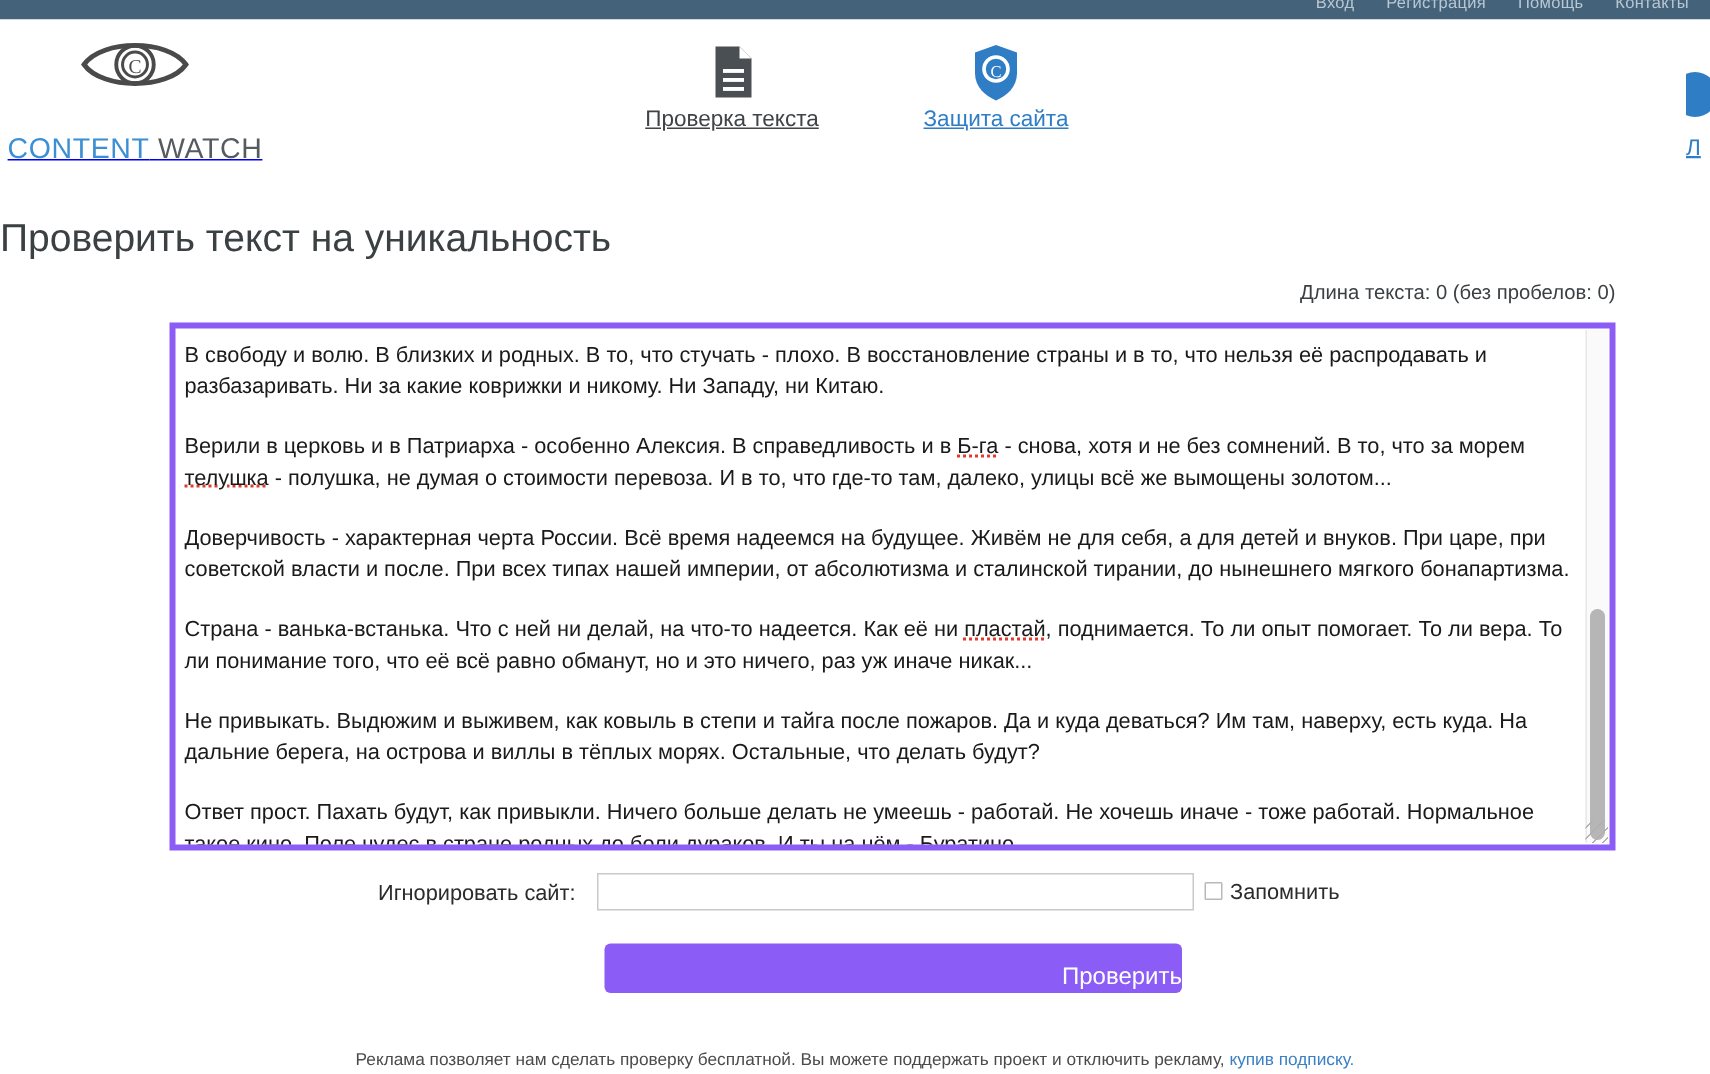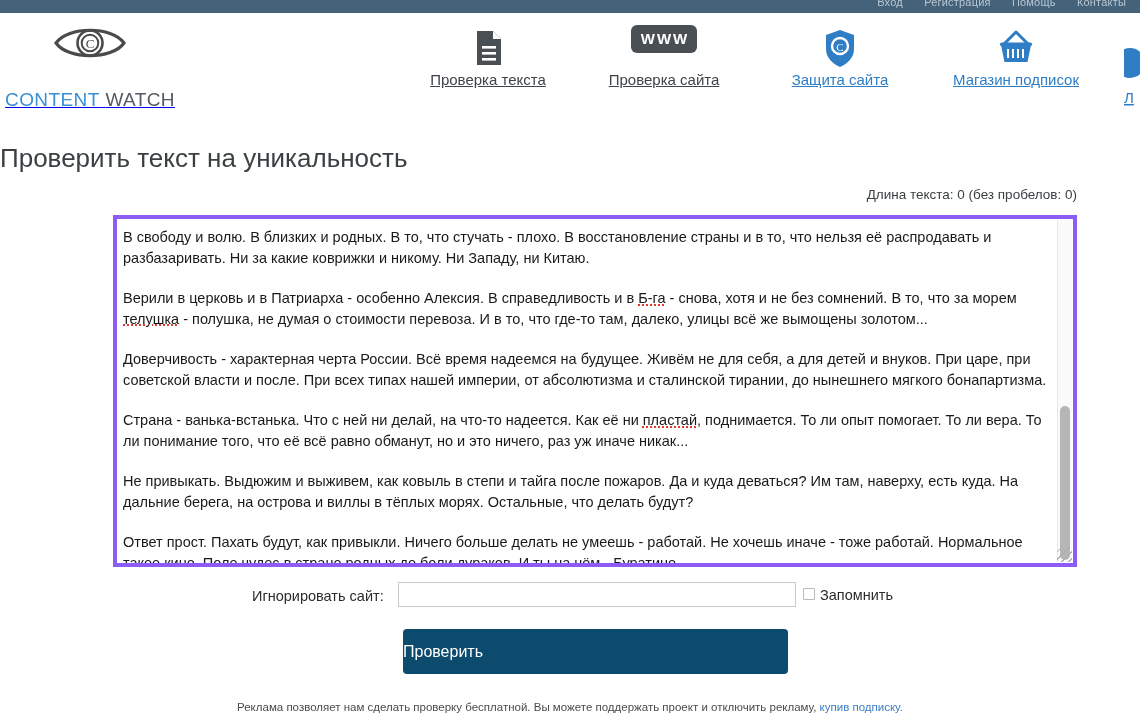--- a/index.html
+++ b/index.html
@@ -195,31 +195,31 @@
   }
   .remember-label {
     position: absolute; left: 820px; top: 4px;
     font-size: 14.5px; color: #2b2b2b;
     line-height: 18px;
   }
 
   
   .submit-btn {
     position: absolute; left: 403px; top: 629px;
-    width: 385px; height: 45px;
-    background: #0c4a6e;
+    width: 385px; height: 33px;
+    background: #8b5cf6;
     border: none;
     border-radius: 4px;
     color: #fff;
     font-size: 16px;
     font-family: inherit;
     cursor: pointer;
     line-height: 45px;
     padding: 0;
-    text-align: left;
+    text-align: right;
   }
 
   
   .footer {
     position: absolute; left: 0; top: 700px;
     width: 1140px;
     text-align: center;
     font-size: 11.5px;
     color: #4b4b4b;
     line-height: 15px;
@@ -262,52 +262,32 @@
           <path d="M10 6 h16 l8 8 v26 h-24 z" fill="#4a4f53"></path>
           <path d="M26 6 v8 h8 z" fill="#ffffff"></path>
           <rect x="15" y="21" width="14" height="2.6" fill="#ffffff"></rect>
           <rect x="15" y="27" width="14" height="2.6" fill="#ffffff"></rect>
           <rect x="15" y="33" width="14" height="2.6" fill="#ffffff"></rect>
         </svg>
       </span>
       <span class="nav-label">Проверка текста</span>
     </a>
 
-    <a class="nav-item nav-dark" href="#">
-      <span class="nav-ico">
-        <span class="www-badge">WWW</span>
-      </span>
-      <span class="nav-label">Проверка сайта</span>
-    </a>
 
     <a class="nav-item nav-blue" href="#">
       <span class="nav-ico">
         <svg width="42" height="46" viewBox="0 0 42 46">
           <path d="M21 5 L35 10 V24 C35 33 28 39 21 42 C14 39 7 33 7 24 V10 Z" fill="#2f7dc4"></path>
           <circle cx="21" cy="21" r="8" fill="none" stroke="#ffffff" stroke-width="2.4"></circle>
           <text x="21" y="26" text-anchor="middle" font-family="'Liberation Serif',serif" font-size="11" fill="#ffffff">C</text>
         </svg>
       </span>
       <span class="nav-label">Защита сайта</span>
     </a>
 
-    <a class="nav-item nav-blue" href="#">
-      <span class="nav-ico">
-        <svg width="42" height="46" viewBox="0 0 42 46">
-          <path d="M9 19 L21 7 L33 19" fill="none" stroke="#2f7dc4" stroke-width="3" stroke-linejoin="round"></path>
-          <path d="M6 20 h30 l-3.5 17 h-23 z" fill="#2f7dc4"></path>
-          <rect x="12" y="24" width="2" height="9" fill="#ffffff"></rect>
-          <rect x="17" y="24" width="2" height="9" fill="#ffffff"></rect>
-          <rect x="22" y="24" width="2" height="9" fill="#ffffff"></rect>
-          <rect x="27" y="24" width="2" height="9" fill="#ffffff"></rect>
-          <rect x="5" y="17.5" width="32" height="3.5" rx="1.6" fill="#2f7dc4"></rect>
-        </svg>
-      </span>
-      <span class="nav-label">Магазин подписок</span>
-    </a>
   </div>
 
   <div class="nav-cut">
     <svg width="30" height="70" viewBox="0 0 30 70">
       <circle cx="6" cy="26" r="15" fill="#2f7dc4"></circle>
       <text x="0" y="66" font-family="'Liberation Sans',sans-serif" font-size="15" fill="#2f7dc4" text-decoration="underline">Л</text>
     </svg>
   </div>
 </div>
 

